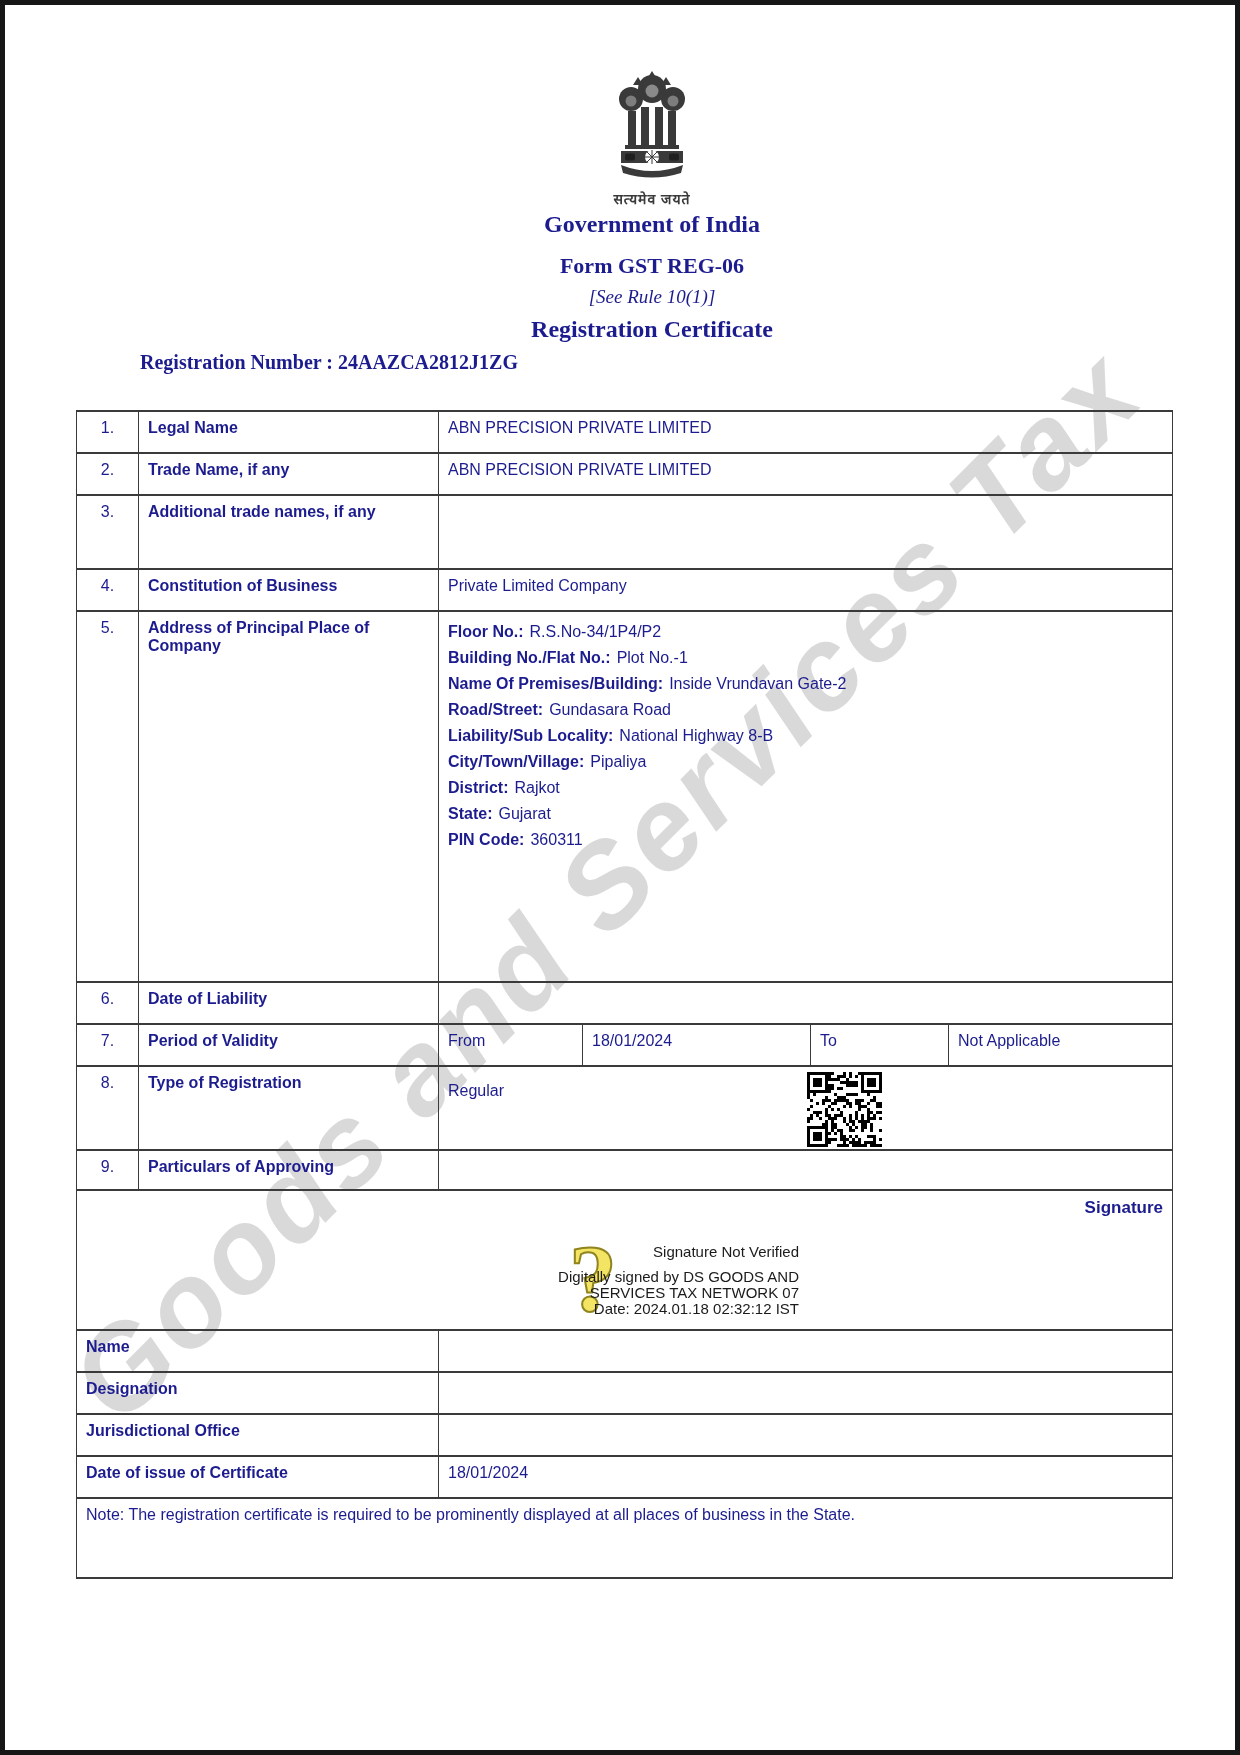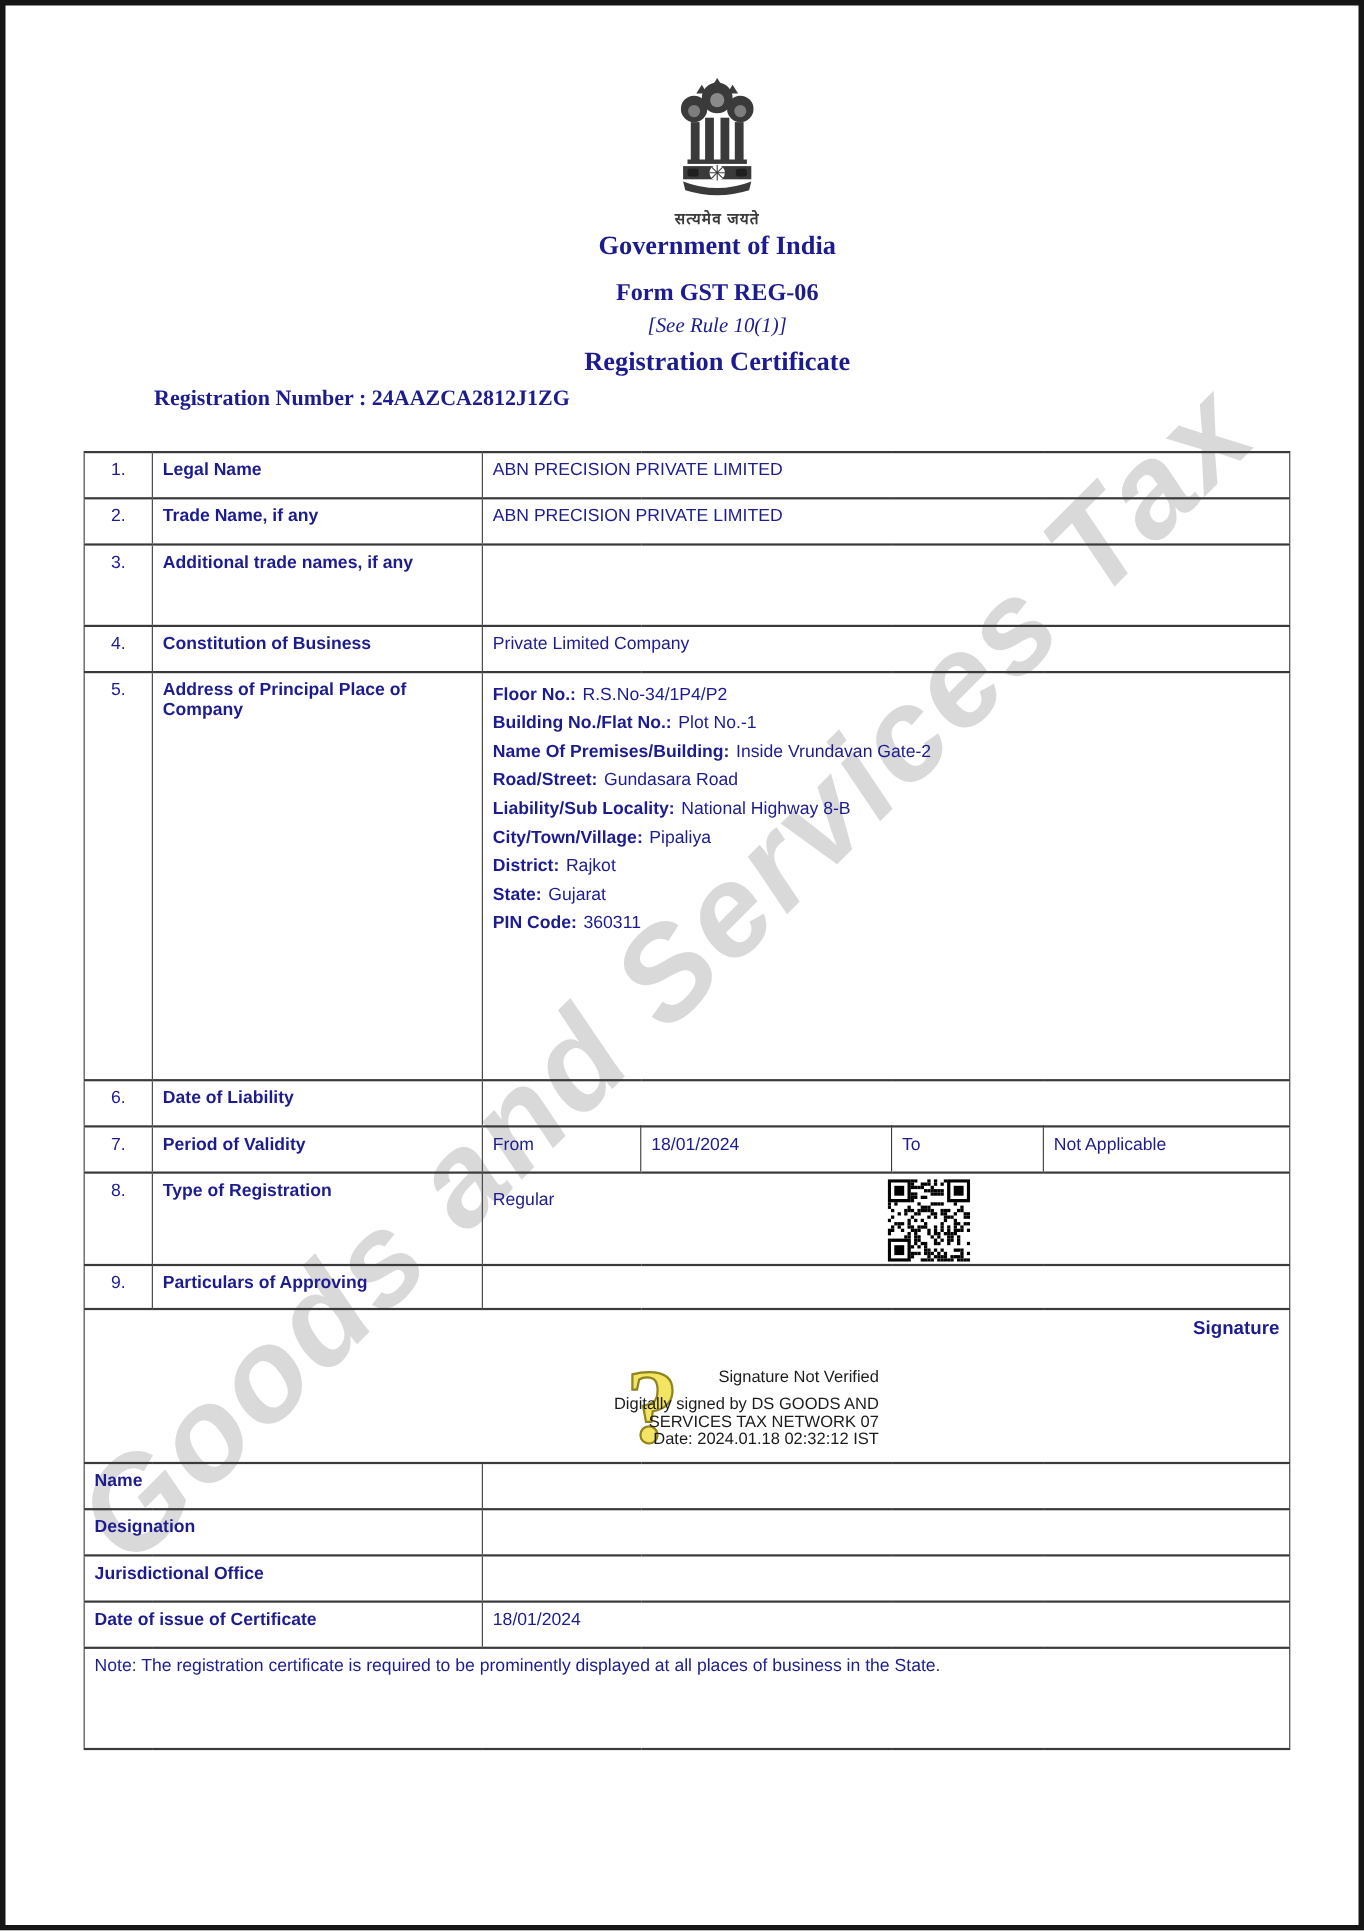--- a/index.html
+++ b/index.html
@@ -48,21 +48,21 @@
     border-top-width:2px;border-bottom-width:2px;
     padding:7px 9px;vertical-align:top;
     color:var(--navy);font-size:16px;
     box-sizing:border-box;overflow:hidden;
   }
   td.num{text-align:center;}
   td.lbl{font-weight:bold;margin-top:32px;}
   td.val{font-weight:normal;}
   tr.h42 td{height:42px;}  tr.h74 td{height:74px;}  tr.h371 td{height:371px;}
   tr.h84 td{height:84px;}  tr.h40 td{height:40px;}  tr.h140 td{height:140px;text-align:right;}
-  tr.h80 td{height:92px;}
+  tr.h80 td{height:80px;}
   .addr-line{line-height:26px;}
   .addr-line b{font-weight:bold;}
   .addr-line span{margin-left:6px;font-weight:normal;}
   td.reg-type{position:relative;}
   td.reg-type .reg-type-text{position:relative;top:8px;}
   .qr{position:absolute;left:368px;top:5px;width:75px;height:75px;}
   
   td.sig-cell{position:relative;}
   .sig-label{font-weight:bold;font-size:17px;color:var(--navy);}
   .dsig{

